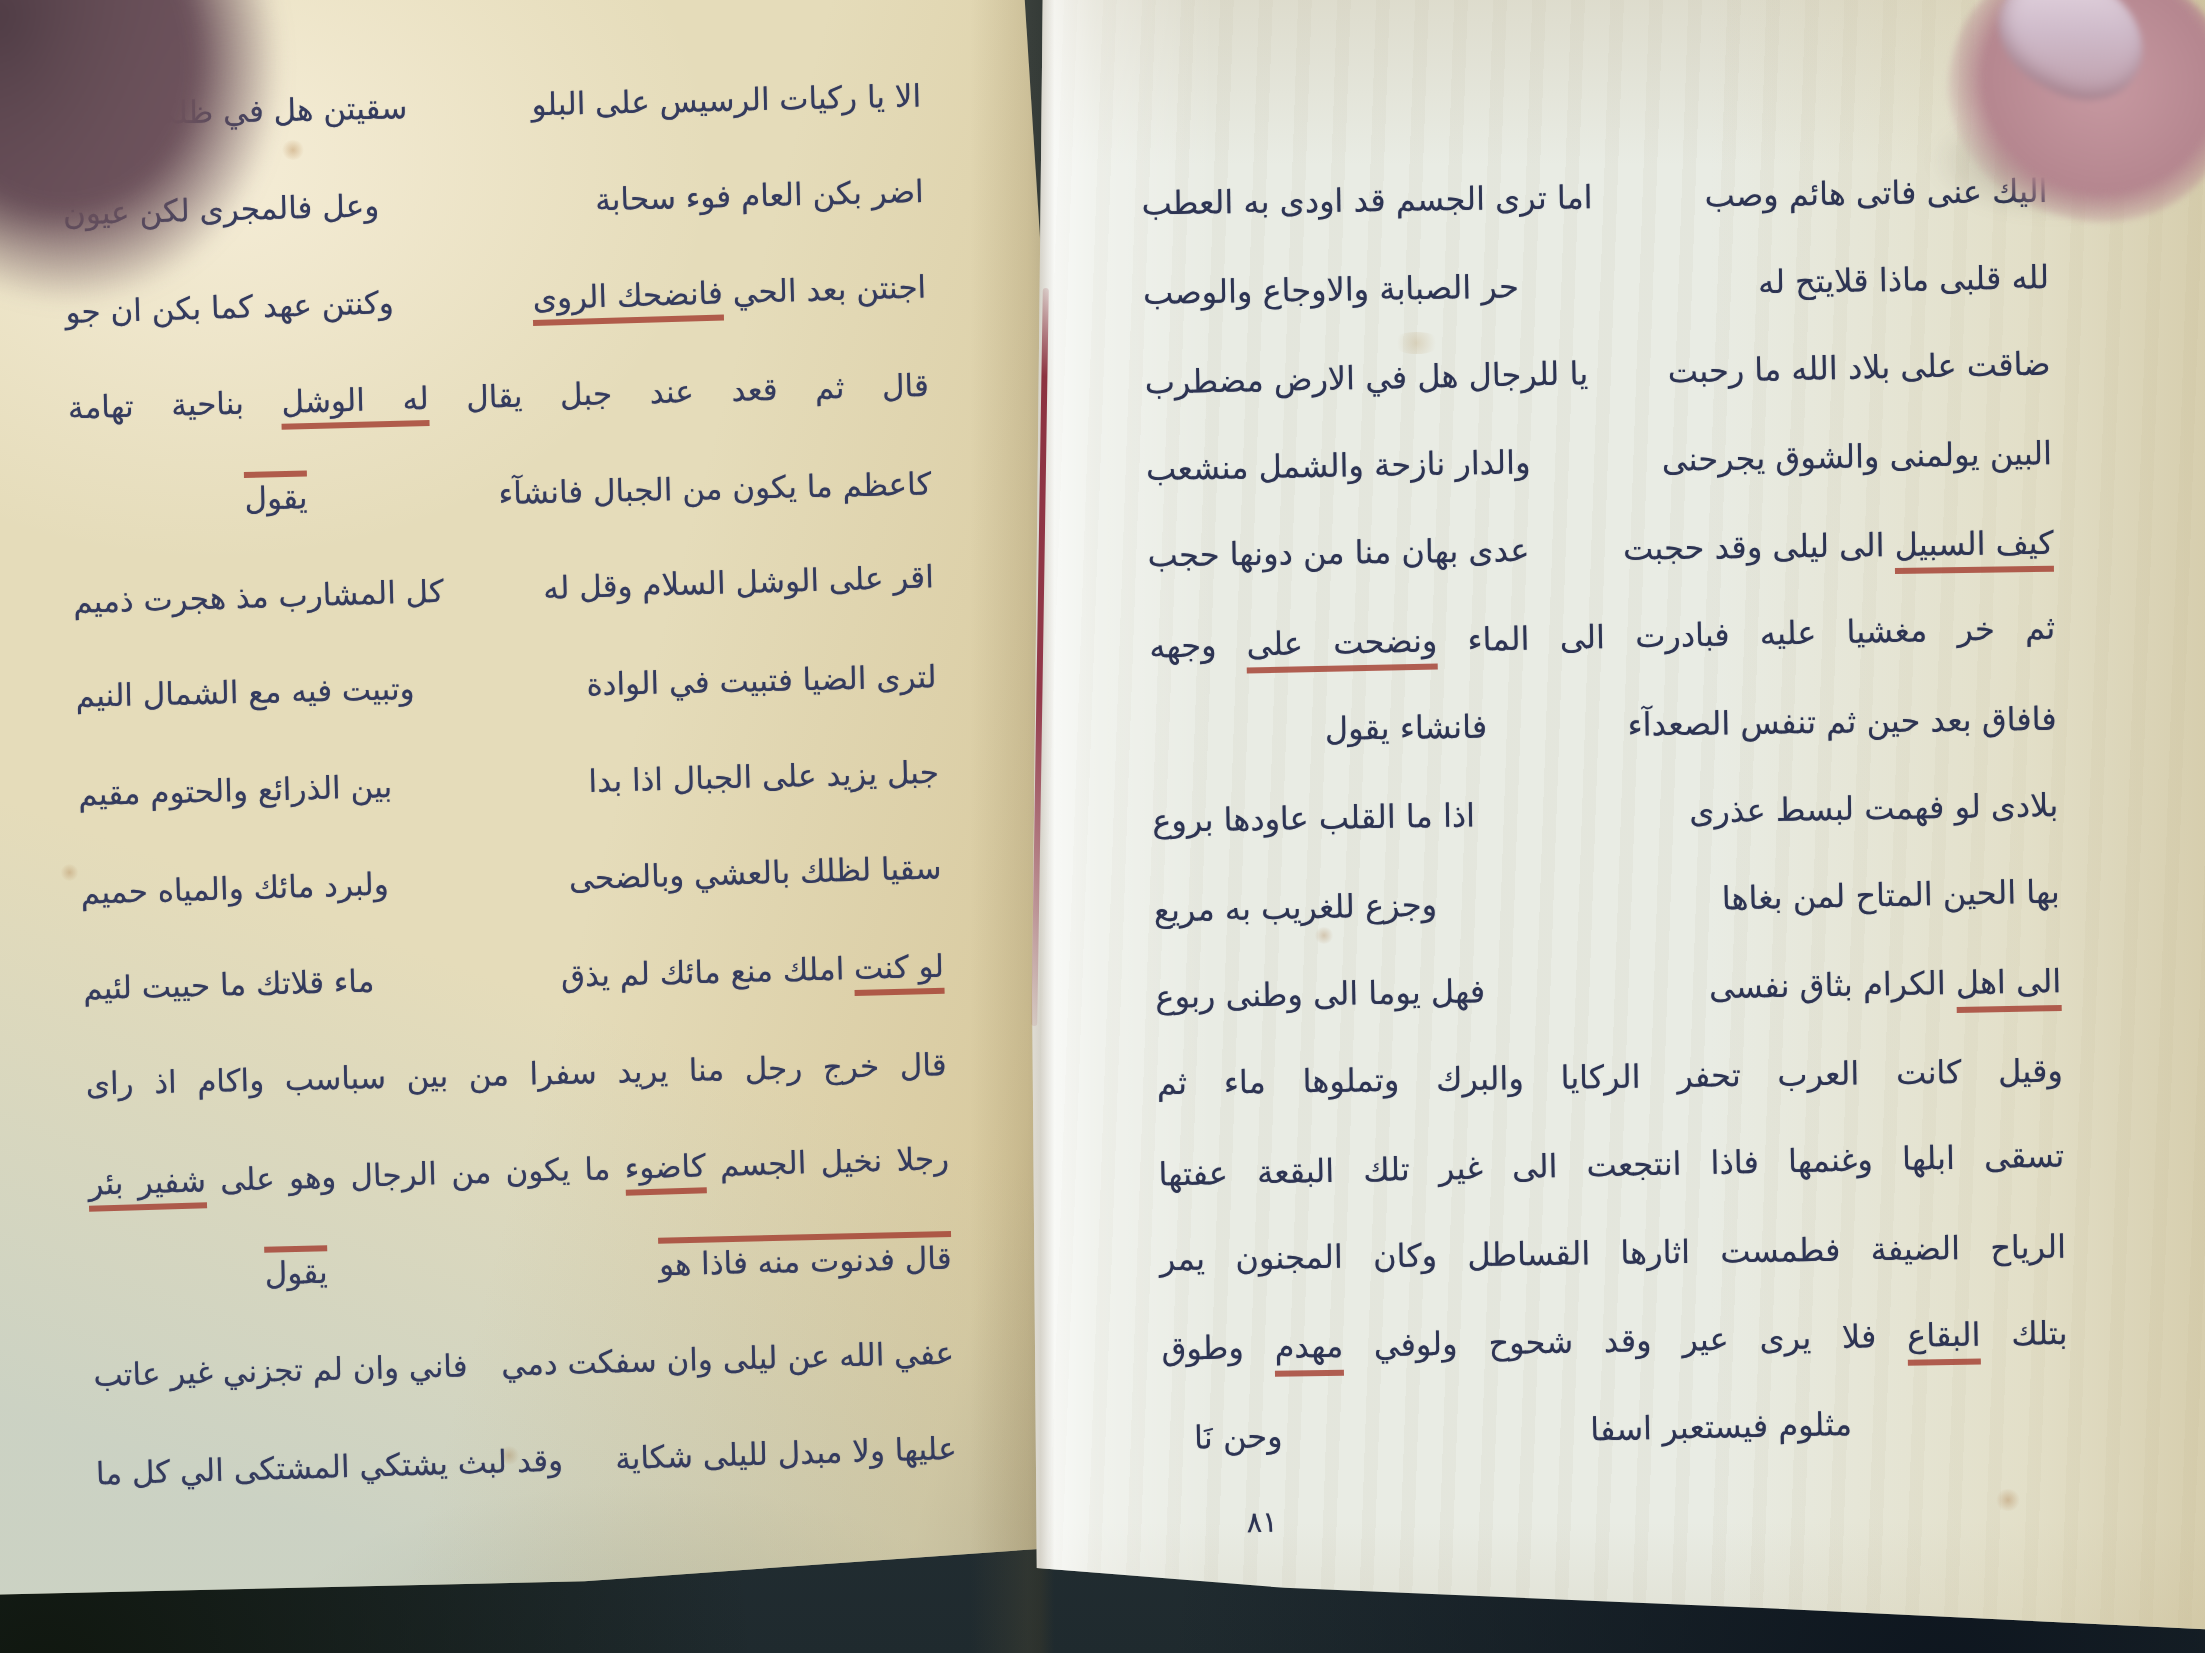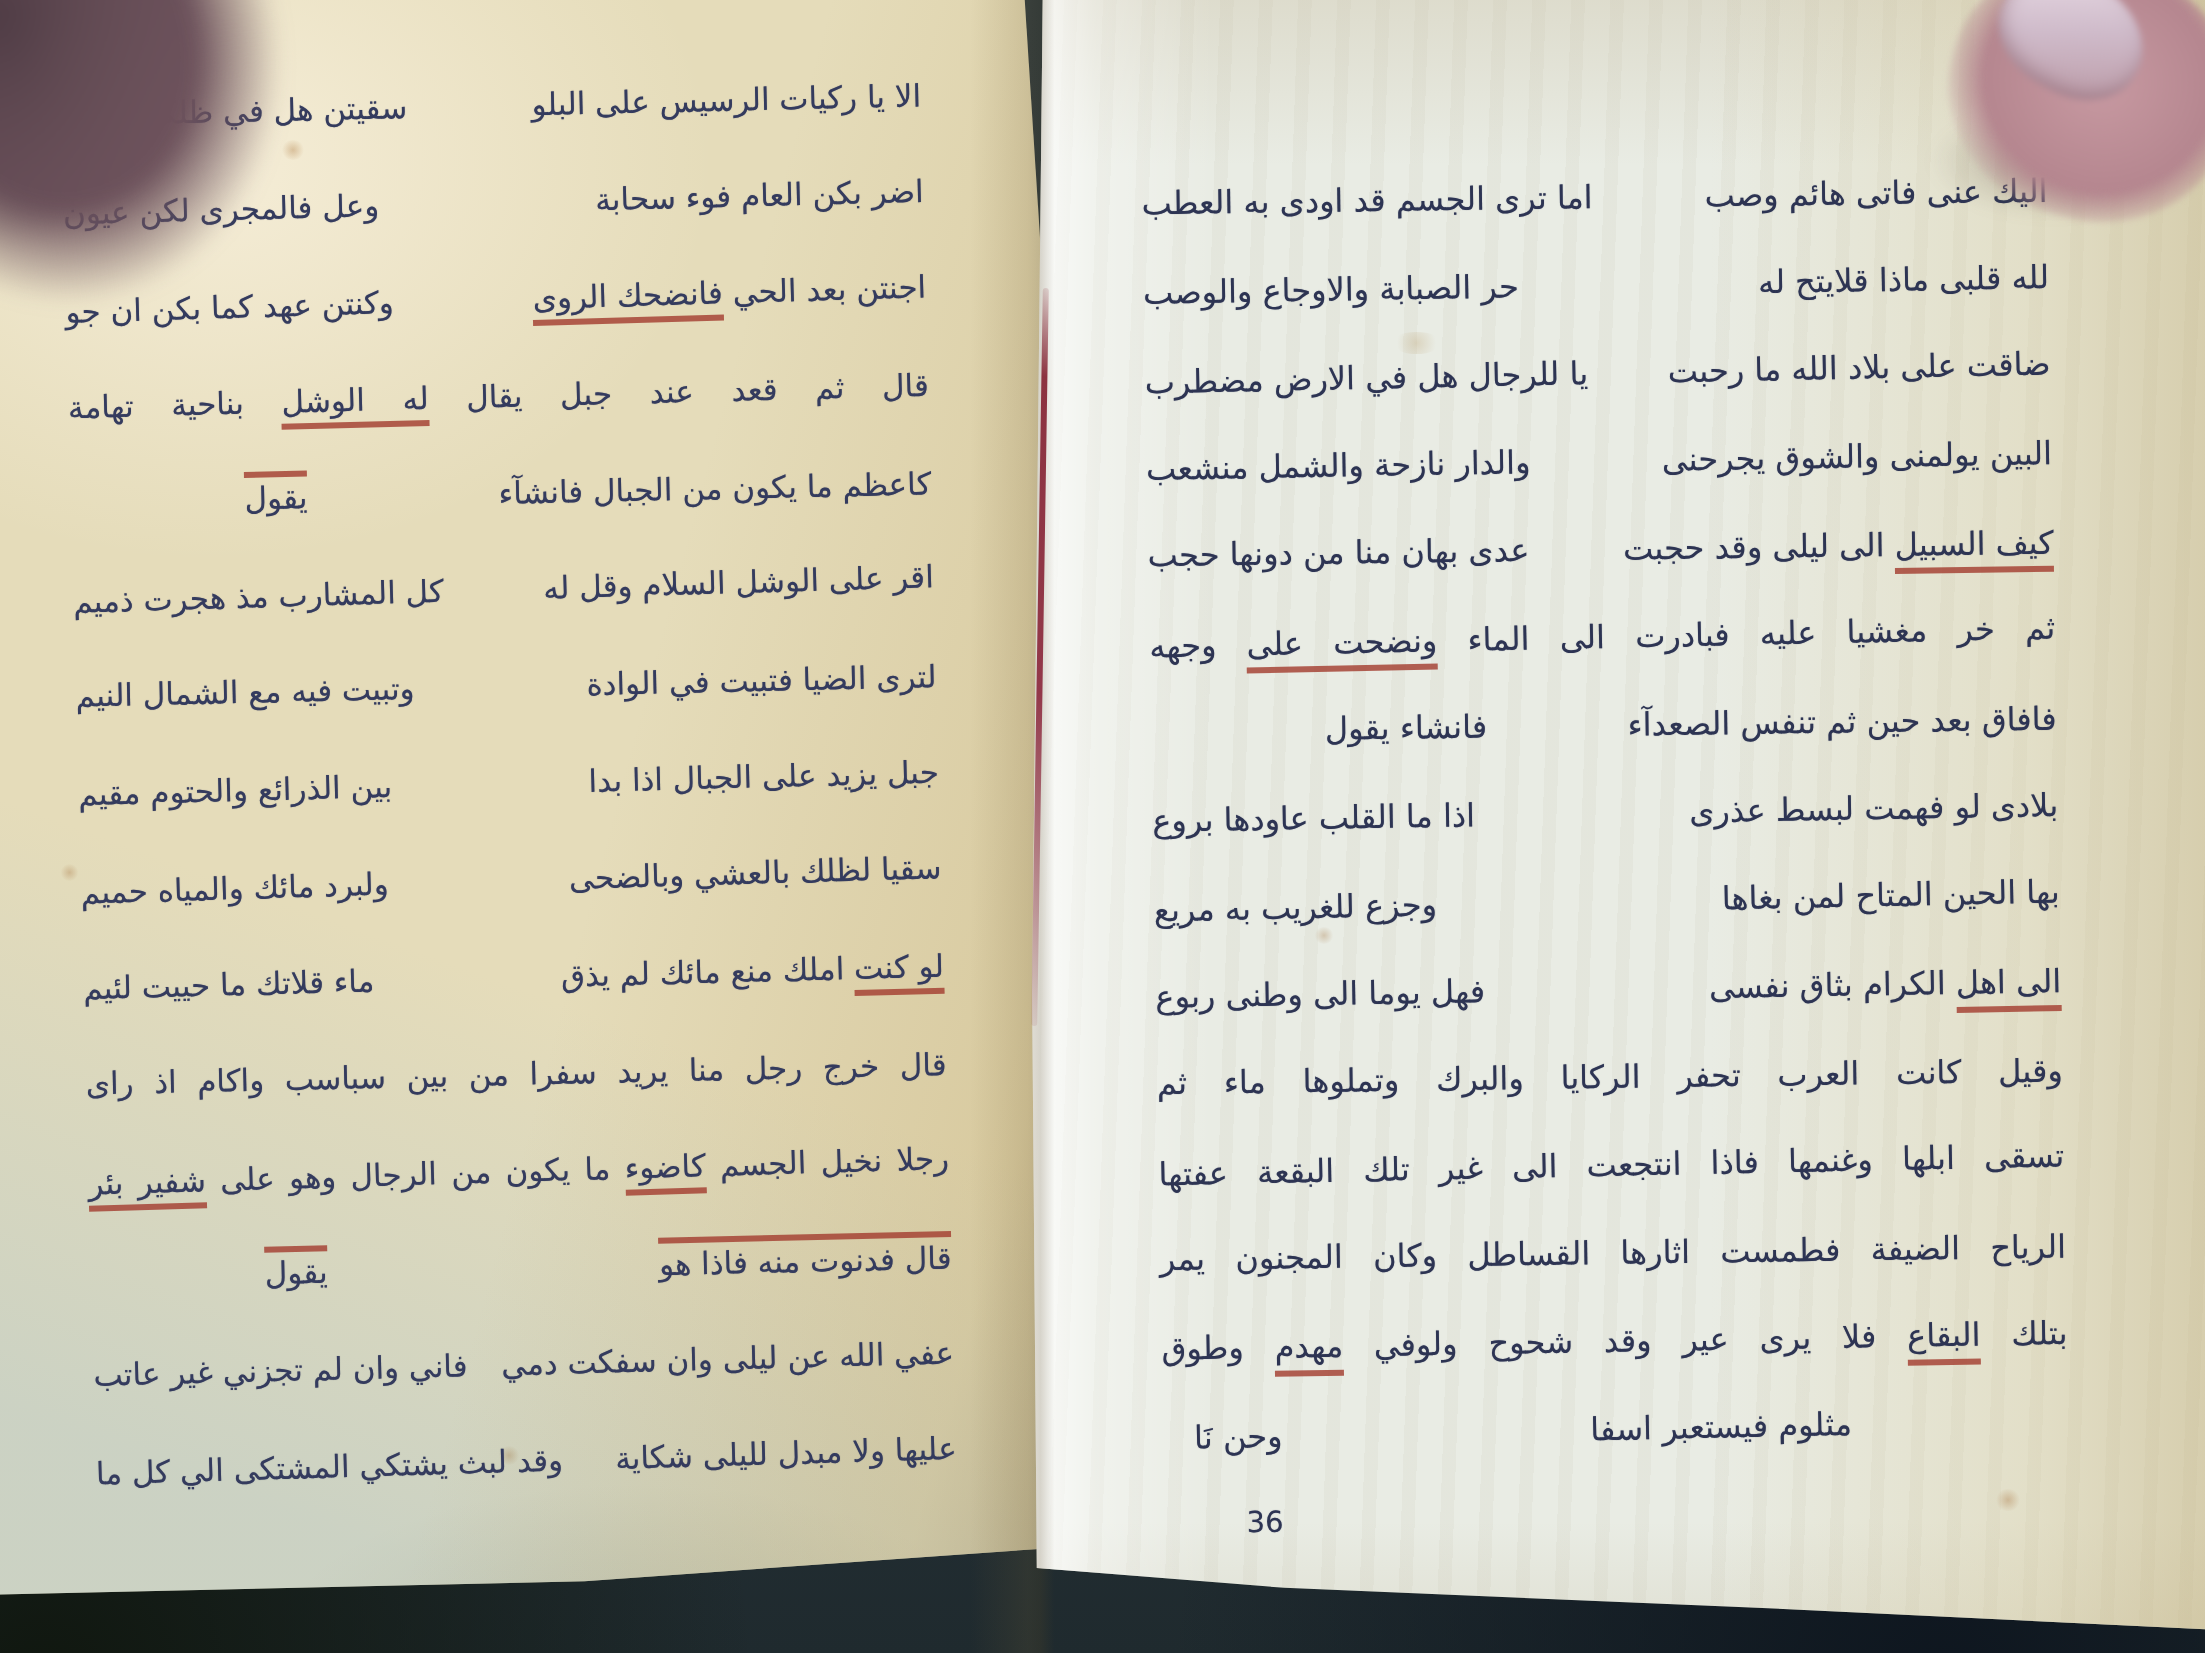--- a/index.html
+++ b/index.html
@@ -227,21 +227,21 @@
         <div class="col"><span class="">الرياح الضيفة فطمست اثارها القساطل وكان المجنون يمر</span></div>
       </div>
       <div class="row prose">
         <div class="col"><span class="">بتلك </span><span class="red-under">البقاع</span><span class=""> فلا يرى عير وقد شحوح ولوفي </span><span class="red-under">مهدم</span><span class=""> وطوق</span></div>
       </div>
       <div class="row tail">
         <div class="col"><span class="">مثلوم فيستعبر اسفا</span></div>
         <div class="col"><span class="">وحن نَا</span></div>
       </div>
       <div class="row pagenum">
-        <div class="col"><span class="">36</span></div>
+        <div class="col"><span class="">٨١</span></div>
       </div>
     </div>
 
   <div class="thumb-shadow"></div>
   <div class="finger-tl"></div>
   <div class="thumb-tr">
     <div class="thumb-nail"></div>
   </div>
 
 </div>

